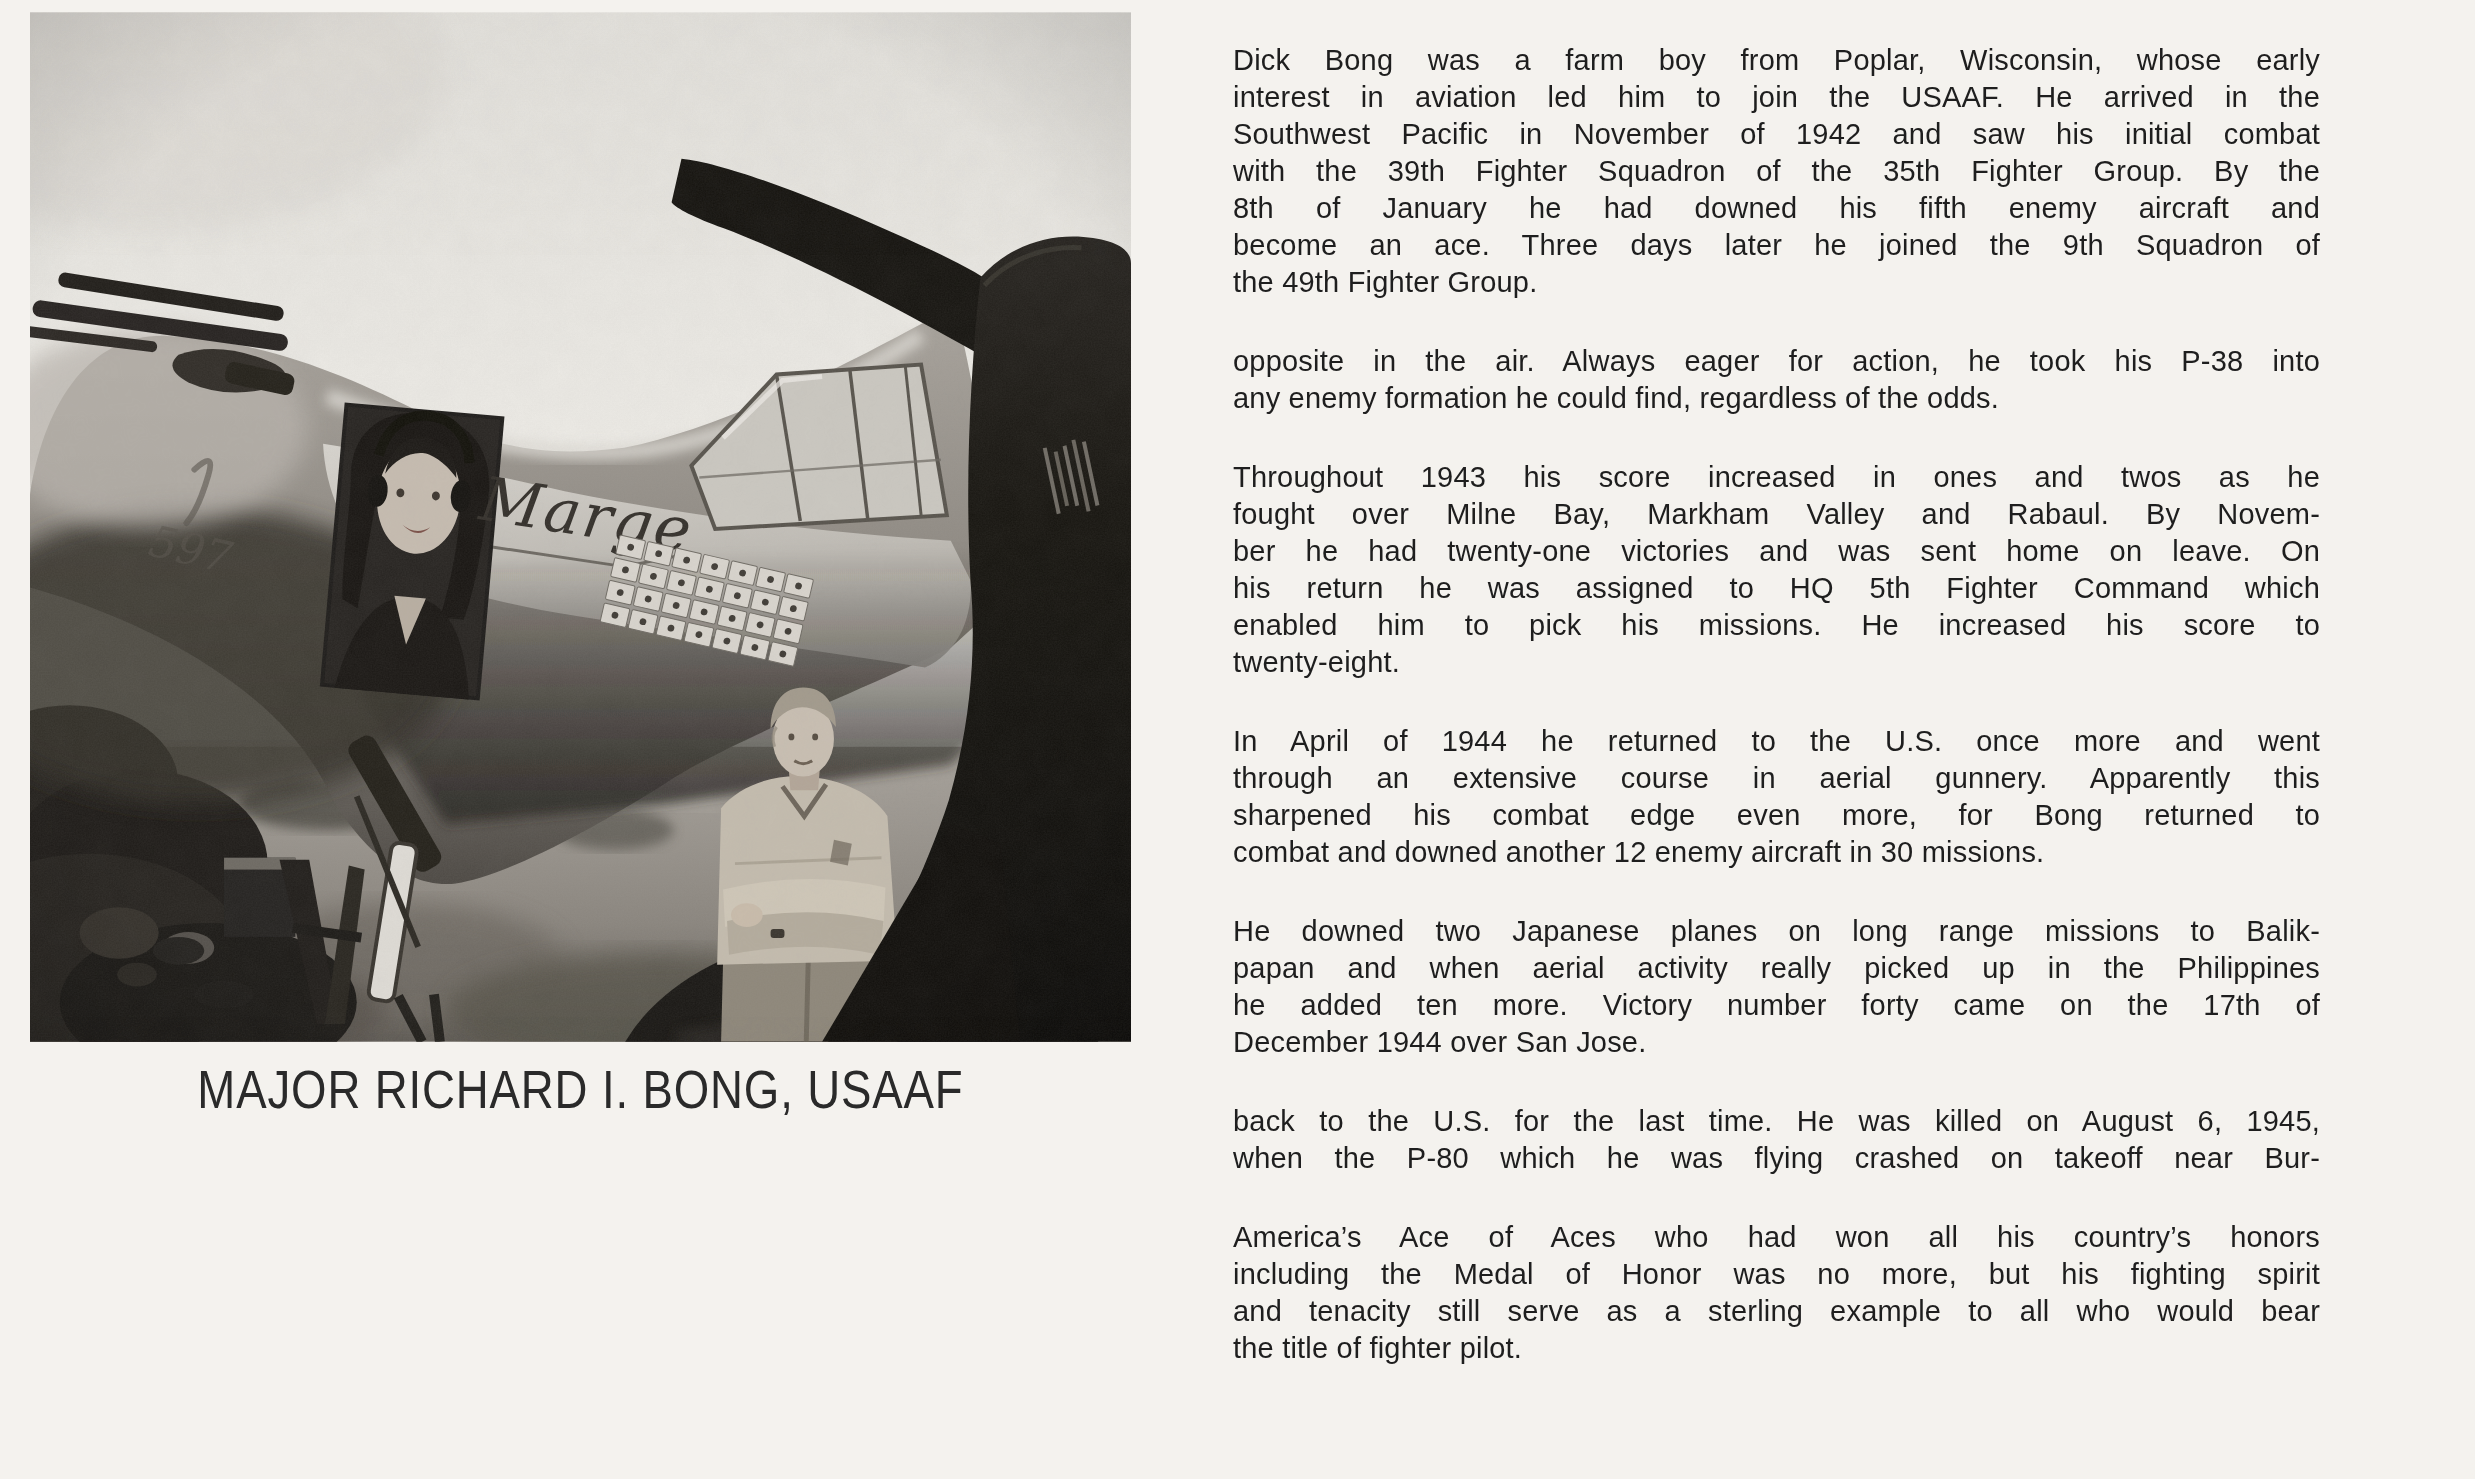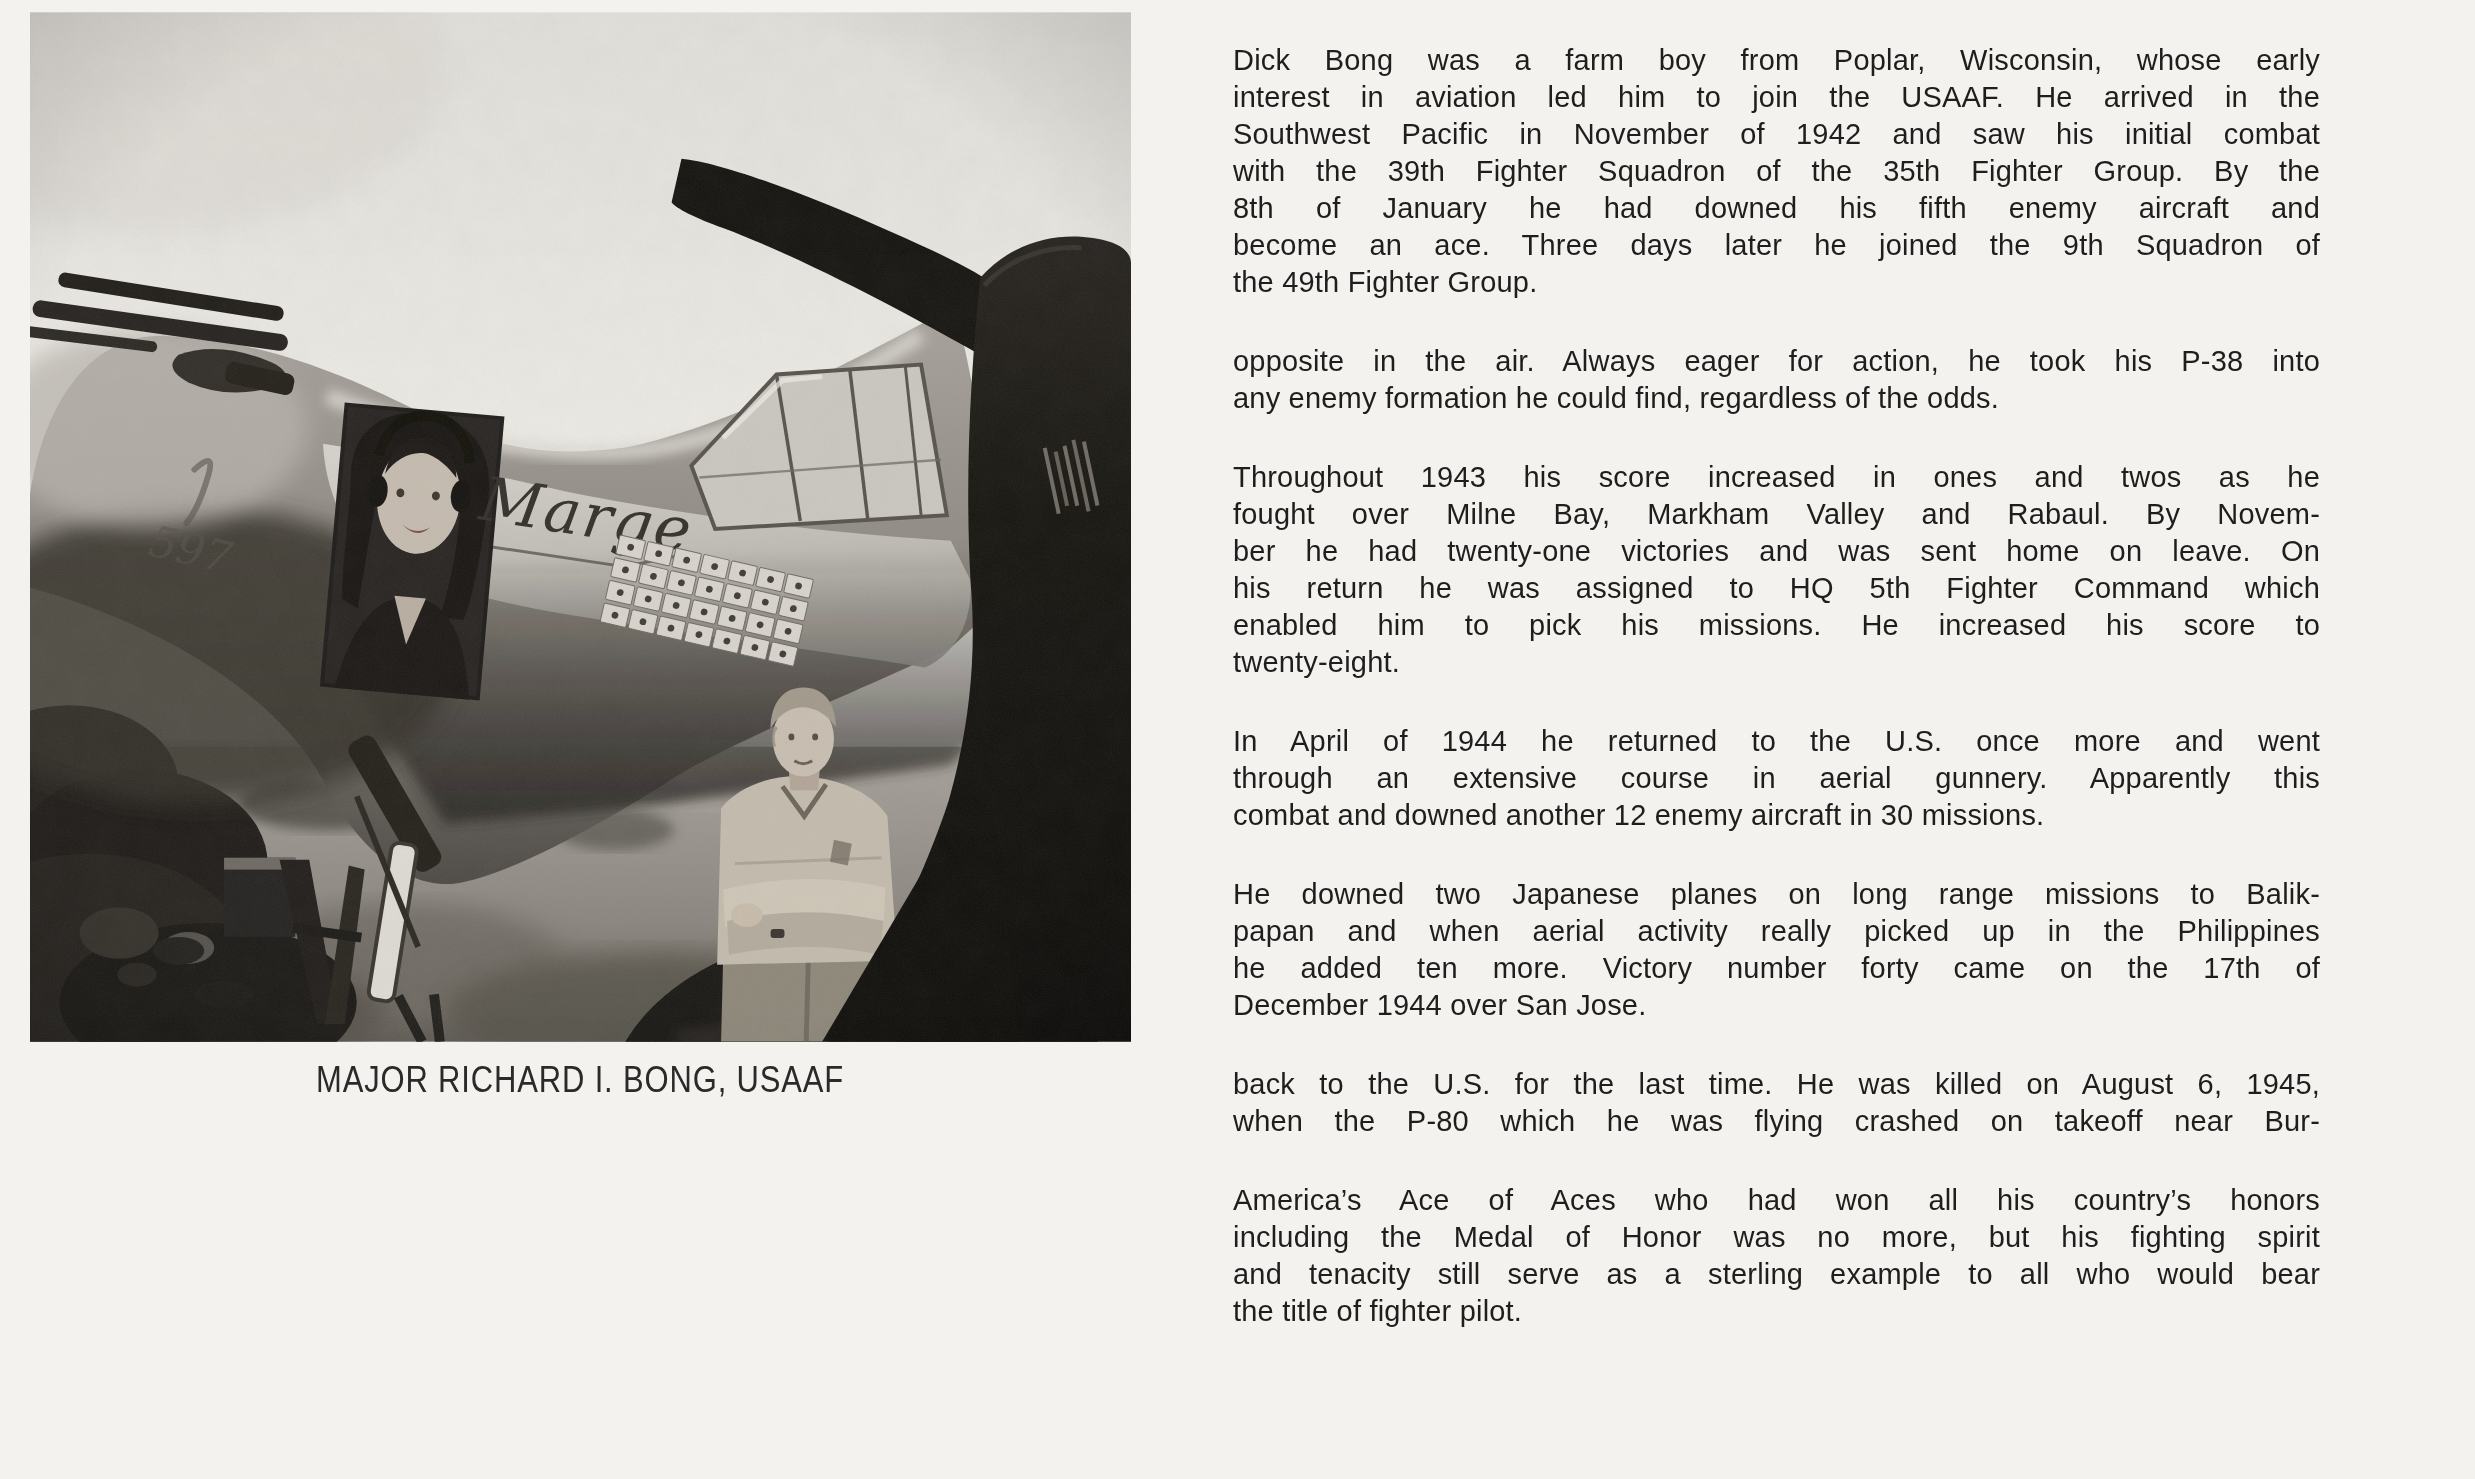--- a/index.html
+++ b/index.html
@@ -4,21 +4,21 @@
 <style>
   html,body{margin:0;padding:0;}
   body{width:2475px;height:1479px;background:#f4f2ee;overflow:hidden;
        font-family:"Liberation Sans",sans-serif;}
   .screen{position:relative;width:2475px;height:1479px;background:#f4f2ee;}
 
   
   figure.photo{position:absolute;left:30px;top:12px;margin:0;width:1101px;}
   figure.photo svg{display:block;}
   figcaption{position:absolute;left:0;top:1047px;width:1101px;text-align:center;
-       font-size:36px;font-weight:400;color:#2a2a2a;letter-spacing:1px;white-space:nowrap;}
+       font-size:53px;font-weight:400;color:#2a2a2a;letter-spacing:1px;white-space:nowrap;}
   figcaption .cap-inner{display:inline-block;transform:scaleX(.86);transform-origin:center;}
 
   
   article.column{position:absolute;left:1233px;top:38px;width:1087px;color:#1e1e1e;
        font-size:29px;line-height:37px;letter-spacing:0.2px;}
   article.column p.para{margin:4px 0 42px 0;}
   .line{display:block;text-align:justify;text-align-last:justify;white-space:normal;}
   .line.last{text-align-last:left;}
 
   svg text{font-family:"DejaVu Serif",serif;}
@@ -330,20 +330,21 @@
         <span class="line">Throughout 1943 his score increased in ones and twos as he</span>
         <span class="line">fought over Milne Bay, Markham Valley and Rabaul. By Novem-</span>
         <span class="line">ber he had twenty-one victories and was sent home on leave. On</span>
         <span class="line">his return he was assigned to HQ 5th Fighter Command which</span>
         <span class="line">enabled him to pick his missions. He increased his score to</span>
         <span class="line last">twenty-eight.</span>
       </p>
       <p class="para">
         <span class="line">In April of 1944 he returned to the U.S. once more and went</span>
         <span class="line">through an extensive course in aerial gunnery. Apparently this</span>
+        <span class="line">sharpened his combat edge even more, for Bong returned to</span>
         <span class="line last">combat and downed another 12 enemy aircraft in 30 missions.</span>
       </p>
       <p class="para">
         <span class="line">He downed two Japanese planes on long range missions to Balik-</span>
         <span class="line">papan and when aerial activity really picked up in the Philippines</span>
         <span class="line">he added ten more. Victory number forty came on the 17th of</span>
         <span class="line last">December 1944 over San Jose.</span>
       </p>
       <p class="para">
         <span class="line">back to the U.S. for the last time. He was killed on August 6, 1945,</span>

